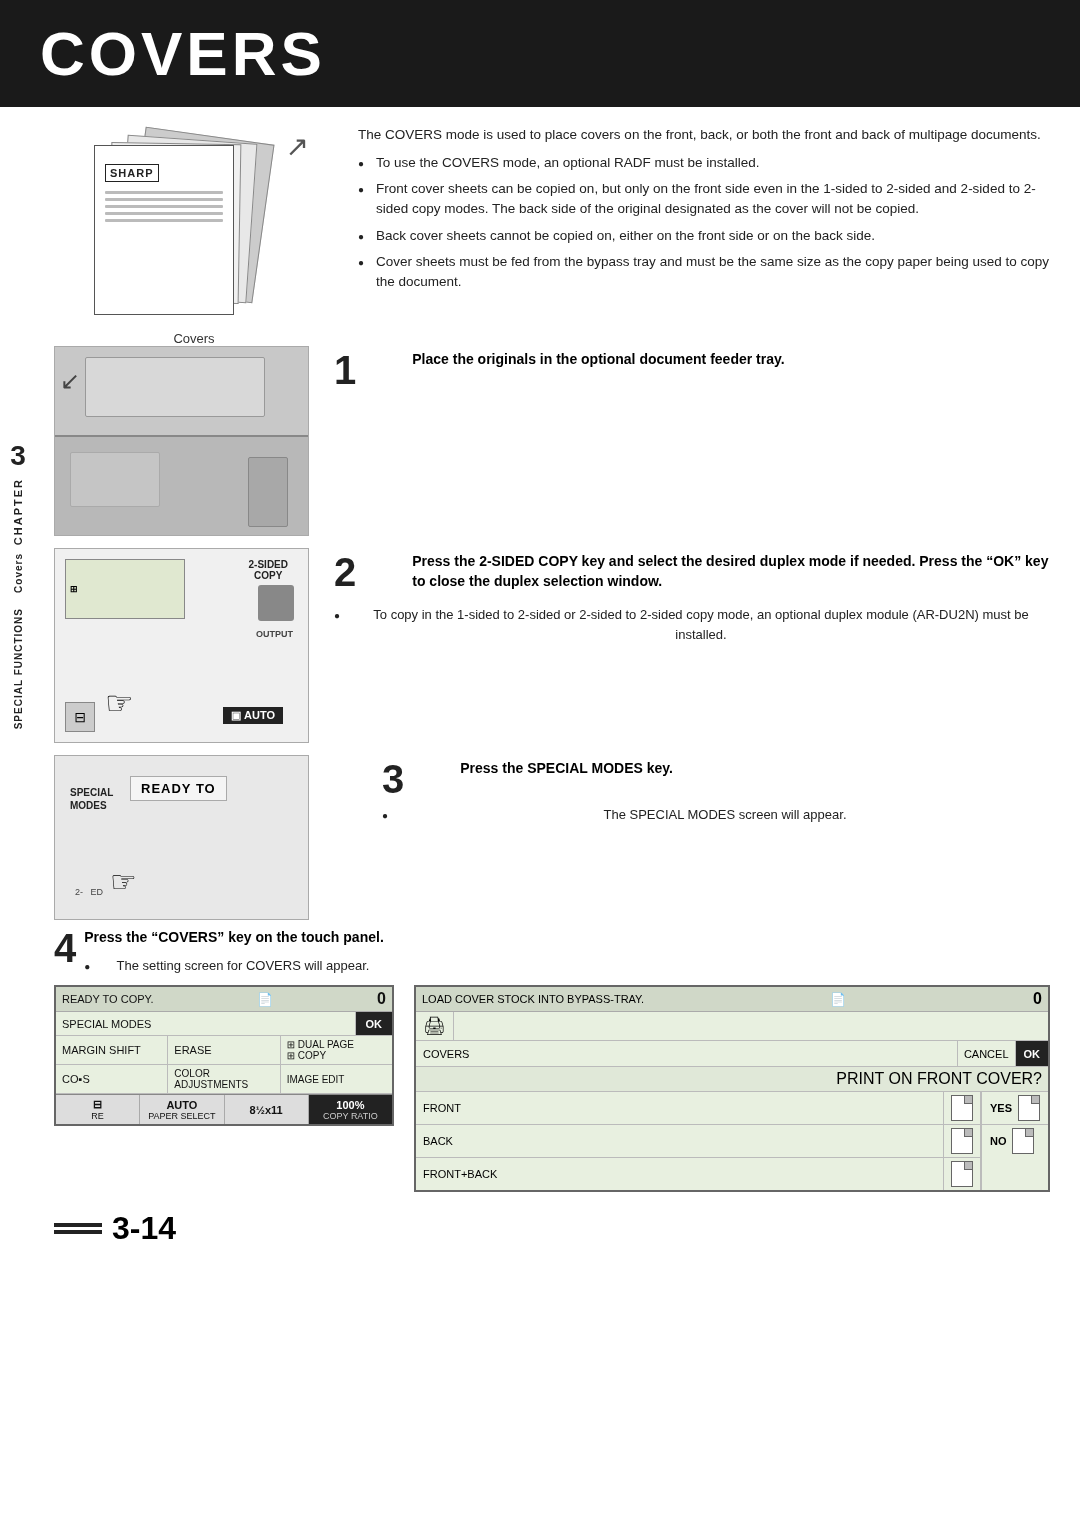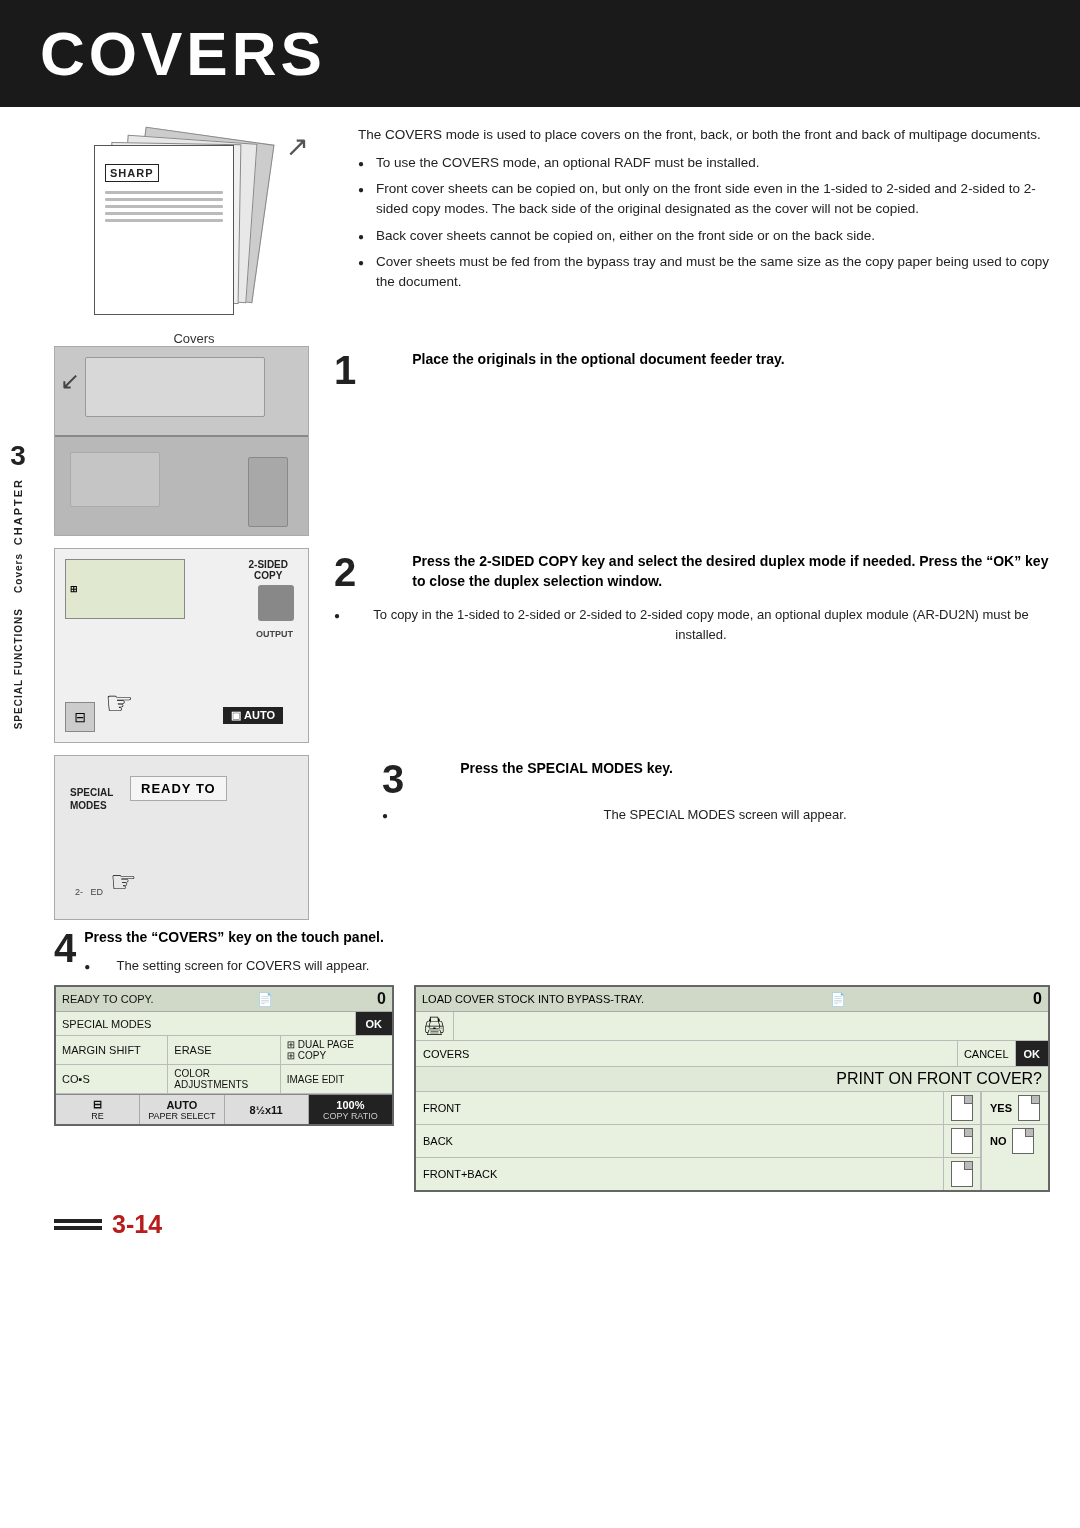--- a/index.html
+++ b/index.html
@@ -452,23 +452,23 @@
       display: flex;
       flex-direction: column;
       gap: 3px;
     }
     .footer-line {
       height: 4px;
       background: #222;
       width: 48px;
     }
     .footer-num {
-      font-size: 25px;
+      font-size: 32px;
       font-weight: 900;
-      color: #b91c1c;
+      color: #000000;
     }
 
     
     .covers-screen {
       border: 2px solid #666;
       background: #e8f0e0;
       font-size: 11px;
     }
     .covers-screen .cs-header {
       background: #d0d8c8;

